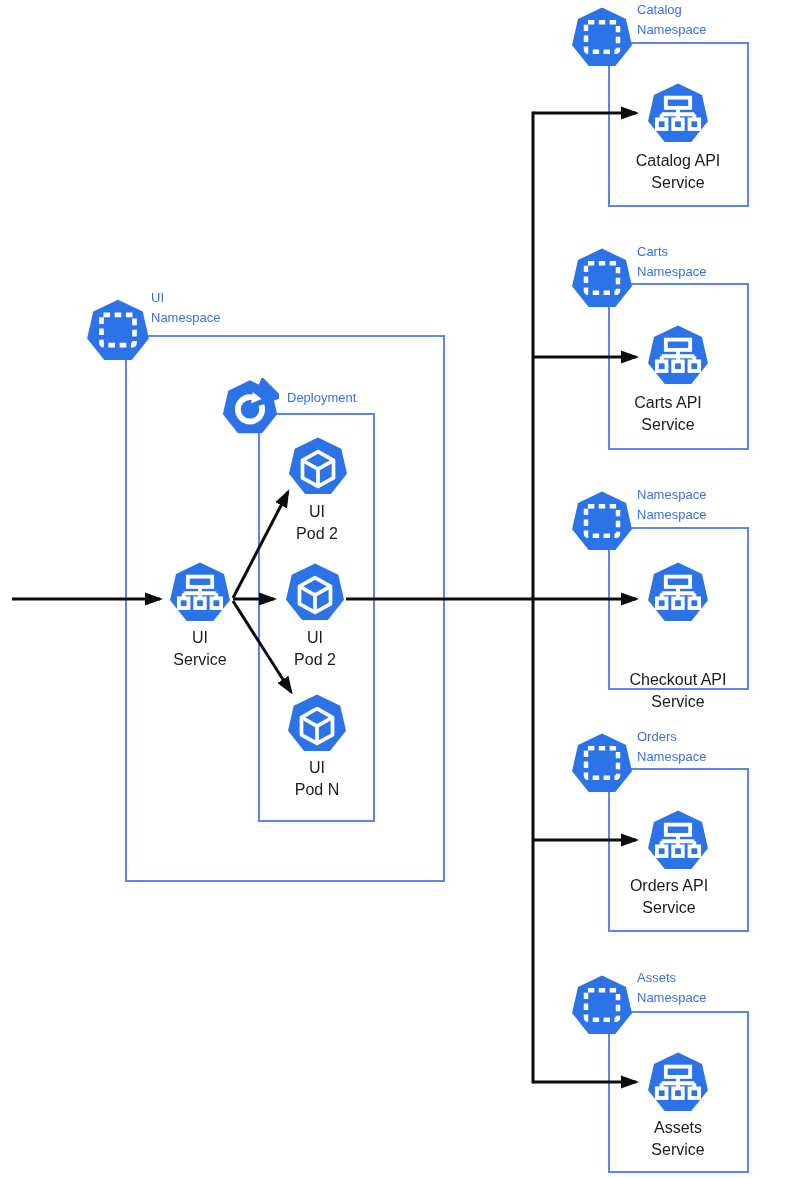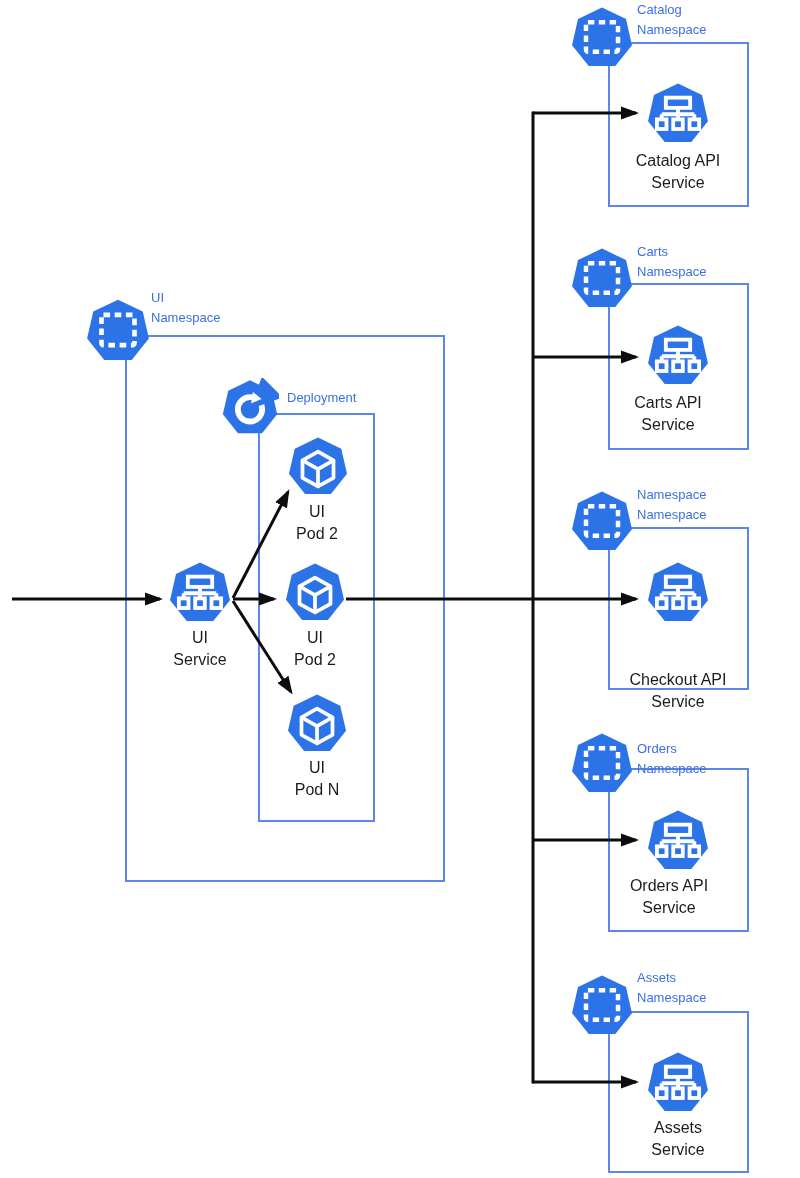--- a/index.html
+++ b/index.html
@@ -174,21 +174,21 @@
       <use href="#sym-service"></use>
     </svg>
   <div class="dark-label" style="left:608px;top:629px;width:140px;margin-top:40px;">
     <div>Checkout API</div>
     <div>Service</div>
   </div>
 
   <svg class="icon" style="left:570px;top:731px;" width="64" height="64">
       <use href="#sym-namespace"></use>
     </svg>
-  <div class="blue-label" style="left:637px;top:727px;margin-top:12px;">
+  <div class="blue-label" style="left:637px;top:727px;">
     <div>Orders</div>
     <div>Namespace</div>
   </div>
   <svg class="icon" style="left:646px;top:808px;" width="64" height="64">
       <use href="#sym-service"></use>
     </svg>
   <div class="dark-label" style="left:608px;top:875px;width:122px;">
     <div>Orders API</div>
     <div>Service</div>
   </div>

